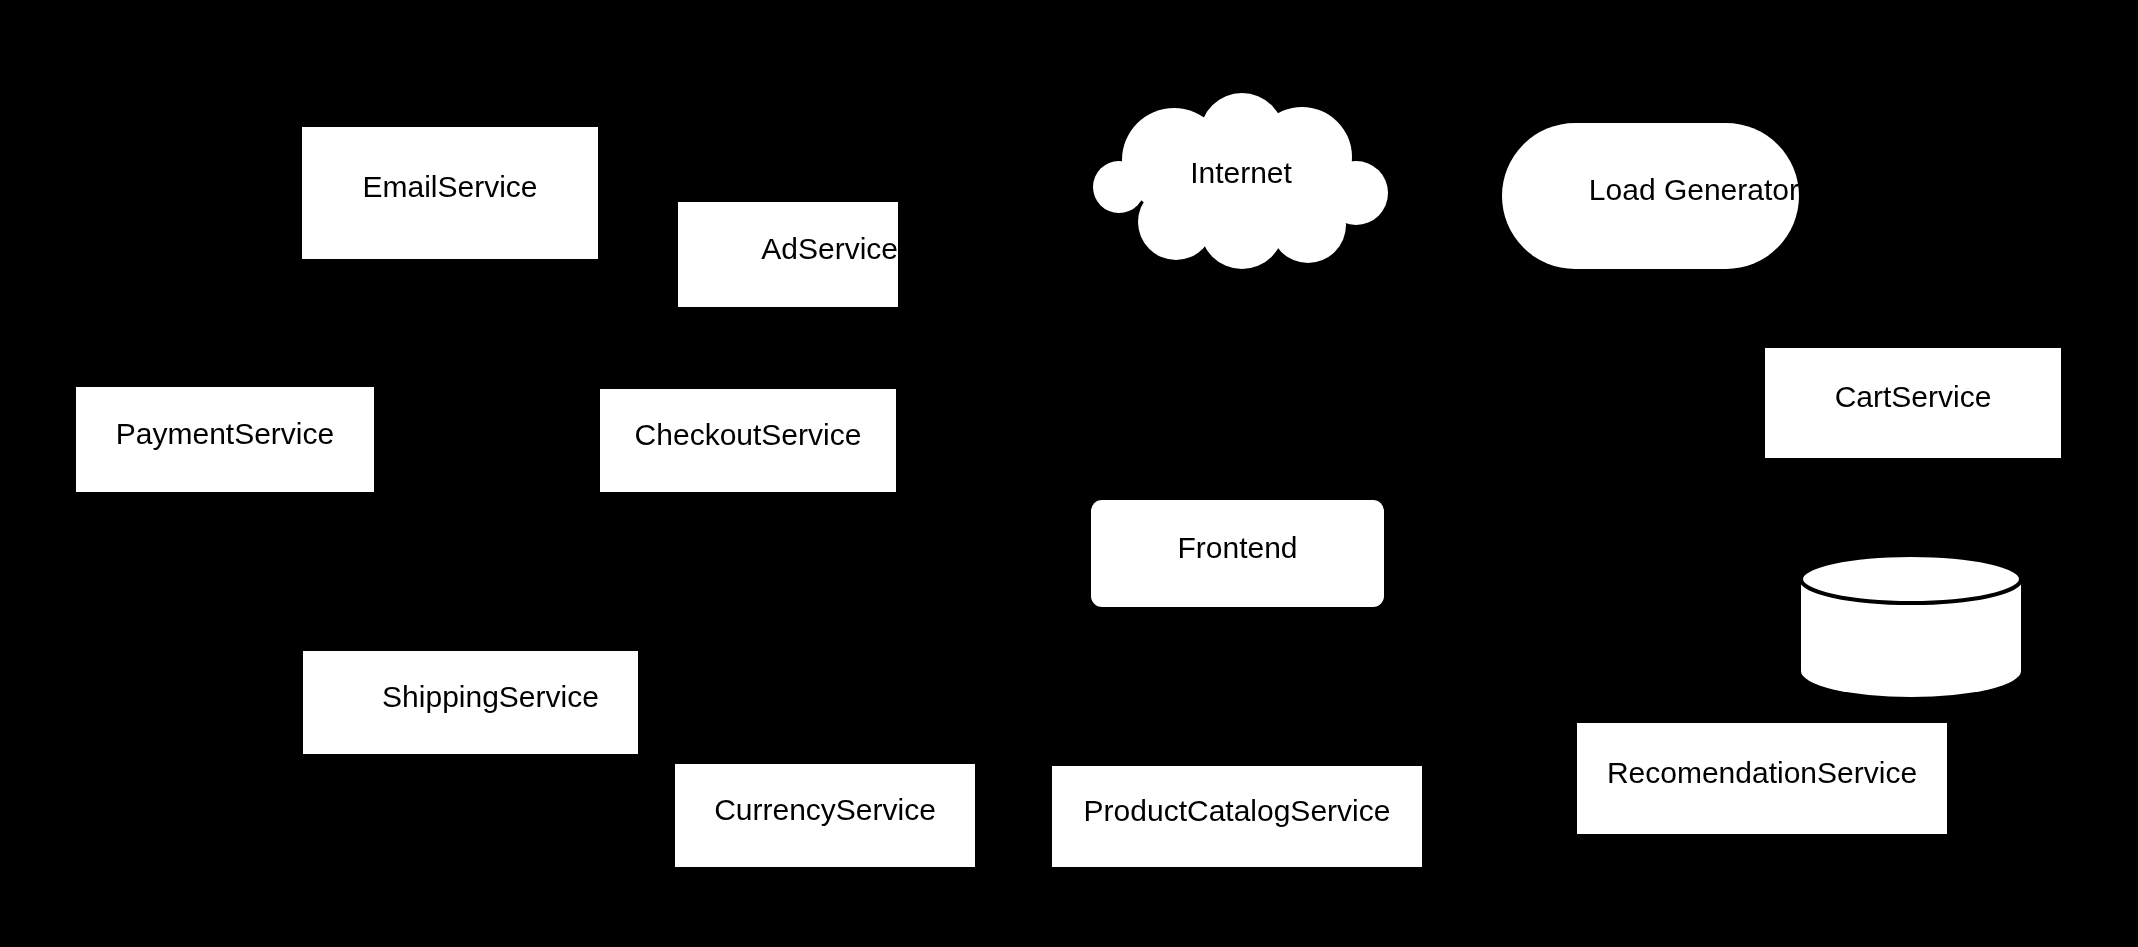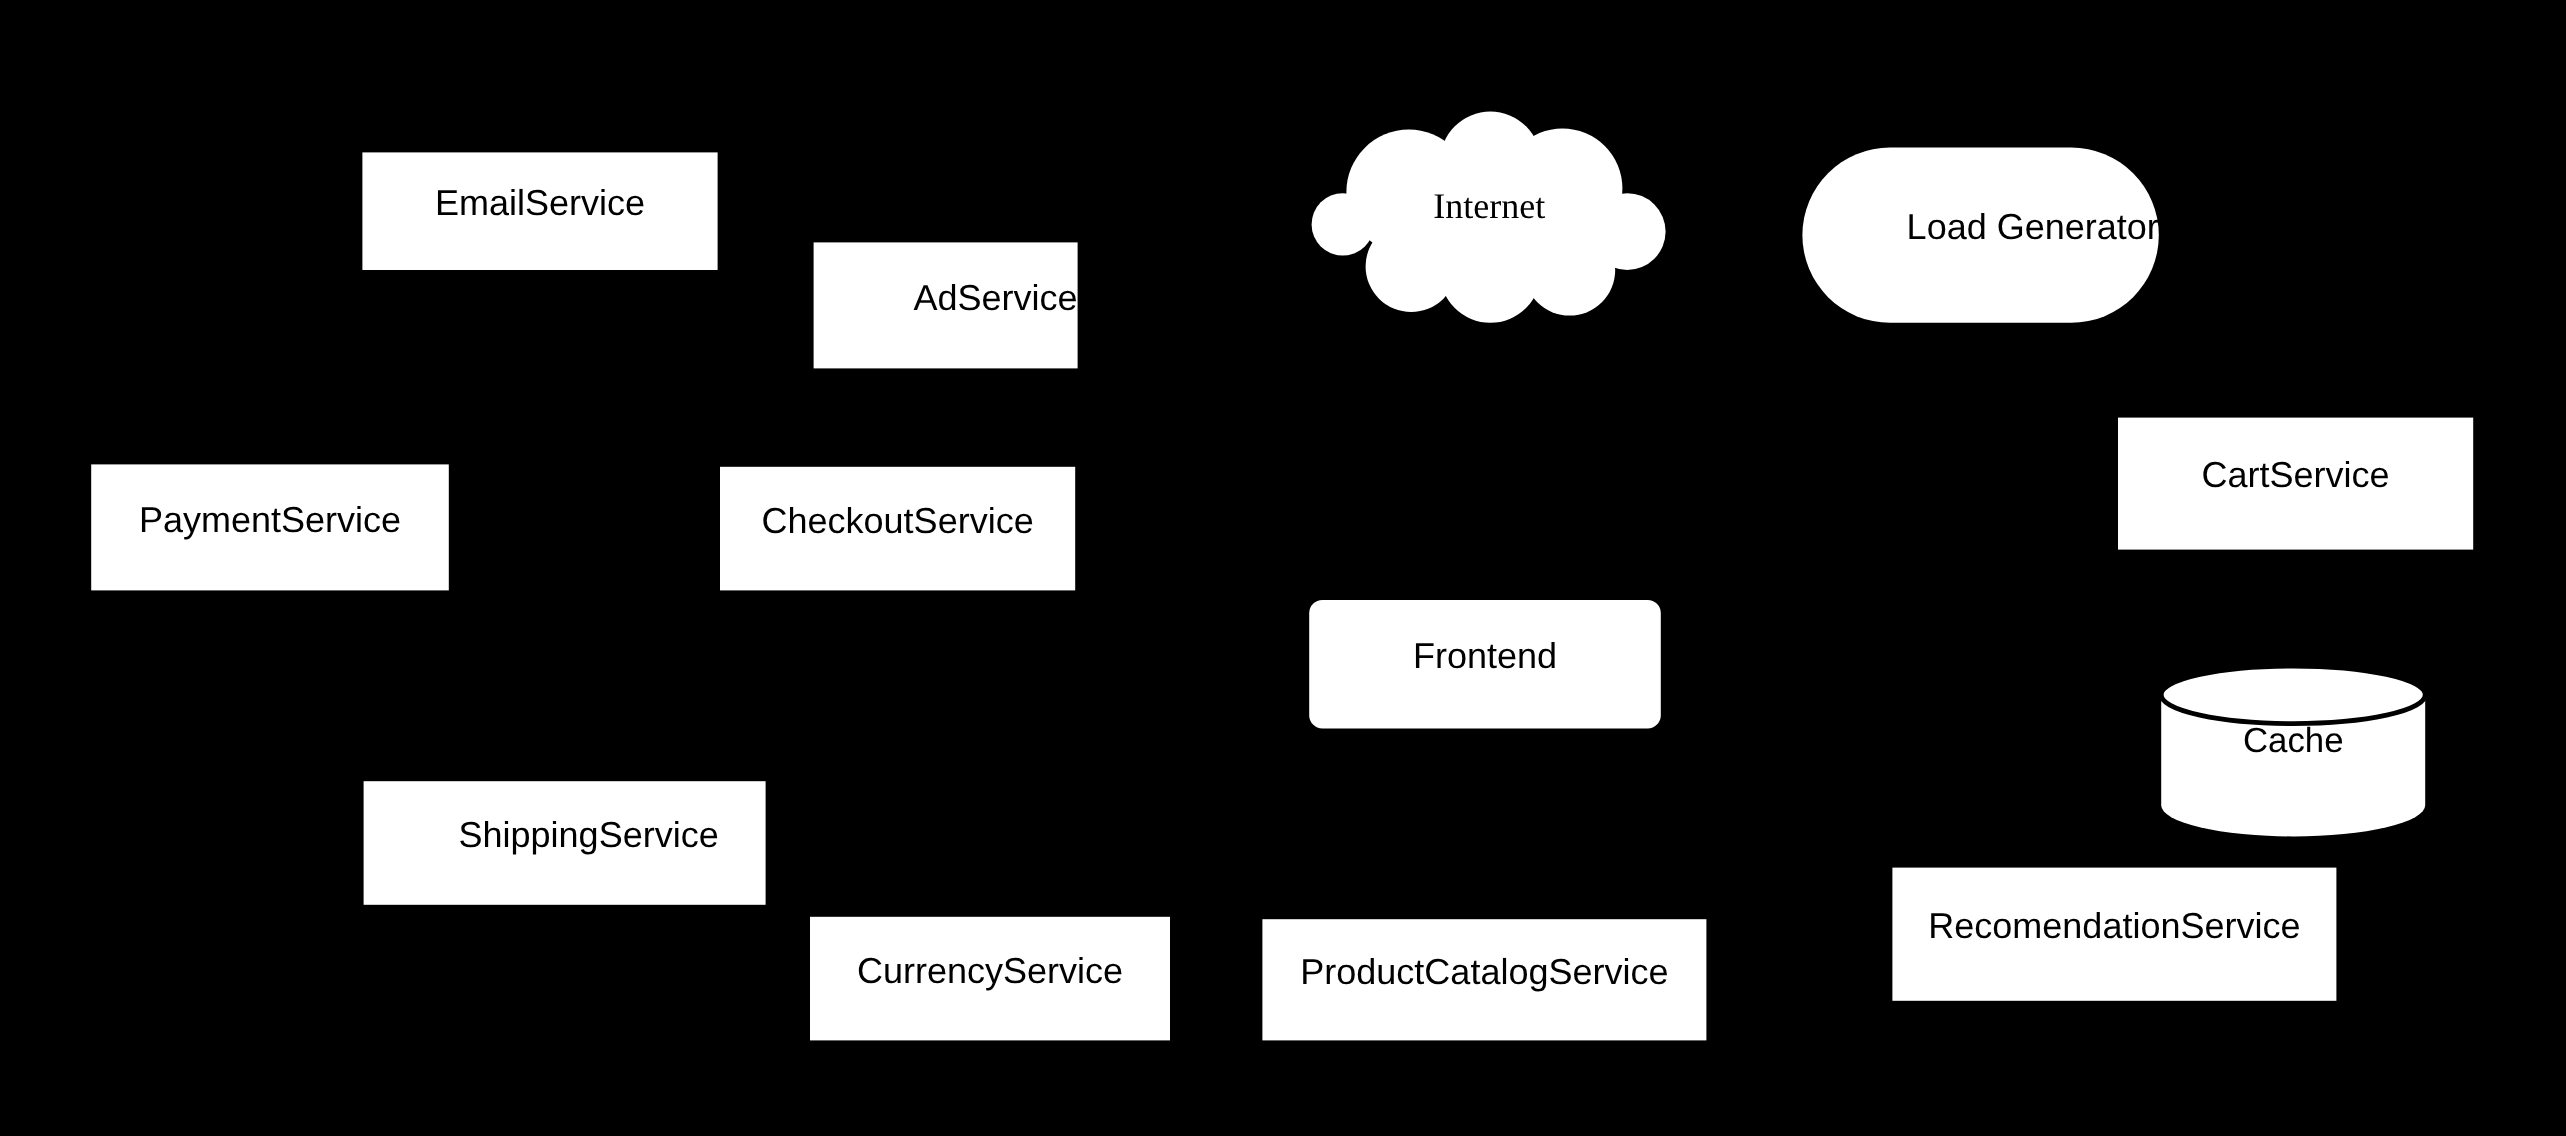--- a/index.html
+++ b/index.html
@@ -18,24 +18,24 @@
   .rect-node { background: #ffffff; }
   .node-label {
     color: #000000;
     font-size: 30px;
     line-height: 1.2;
     text-align: center;
     transform: translateY(-6px);
     white-space: nowrap;
   }
   .shape-svg { position: absolute; left: 0; top: 0; width: 100%; height: 100%; }
-  .overlay-label { position: relative; z-index: 2; font-family: Liberation Serif, serif; }
+  .overlay-label { position: relative; z-index: 2; }
 
   
-  .n-email          { left: 302px;  top: 127px; width: 296px; height: 98px; }
+  .n-email          { left: 302px;  top: 127px; width: 296px; height: 132px; }
   .n-ad             { left: 678px;  top: 202px; width: 220px; height: 105px; justify-content: flex-end; }
   .n-internet       { left: 1092px; top: 85px;  width: 298px; height: 187px; }
   .n-loadgen        { left: 1502px; top: 123px; width: 297px; height: 146px; border-radius: 73px; justify-content: flex-end; }
   .n-payment        { left: 76px;   top: 387px; width: 298px; height: 105px; }
   .n-checkout       { left: 600px;  top: 389px; width: 296px; height: 103px; }
   .n-cart           { left: 1765px; top: 348px; width: 296px; height: 110px; }
   .n-frontend       { left: 1091px; top: 500px; width: 293px; height: 107px; border-radius: 11px; }
   .n-cache          { left: 1799px; top: 553px; width: 224px; height: 147px; }
   .n-shipping       { left: 303px;  top: 651px; width: 295px; height: 103px; padding-left: 40px; }
   .n-currency       { left: 675px;  top: 764px; width: 300px; height: 103px; }
@@ -102,21 +102,20 @@
   </div>
 
   <div class="node n-cache">
     <svg class="shape-svg" viewBox="0 0 224 147" aria-hidden="true">
       <g fill="#ffffff">
         <path d="M2 26 L2 118 A110 26 0 0 0 222 118 L222 26 Z"></path>
         <ellipse cx="112" cy="26" rx="110" ry="24" stroke-width="4" stroke="#000000"></ellipse>
       </g>
     </svg>
     <div class="cyl-label-group">
-      <div class="cyl-line">Cache</div>
     </div>
   </div>
 
   <div class="node rect-node n-shipping">
     <span class="node-label">ShippingService</span>
   </div>
 
   <div class="node rect-node n-currency">
     <span class="node-label">CurrencyService</span>
   </div>

